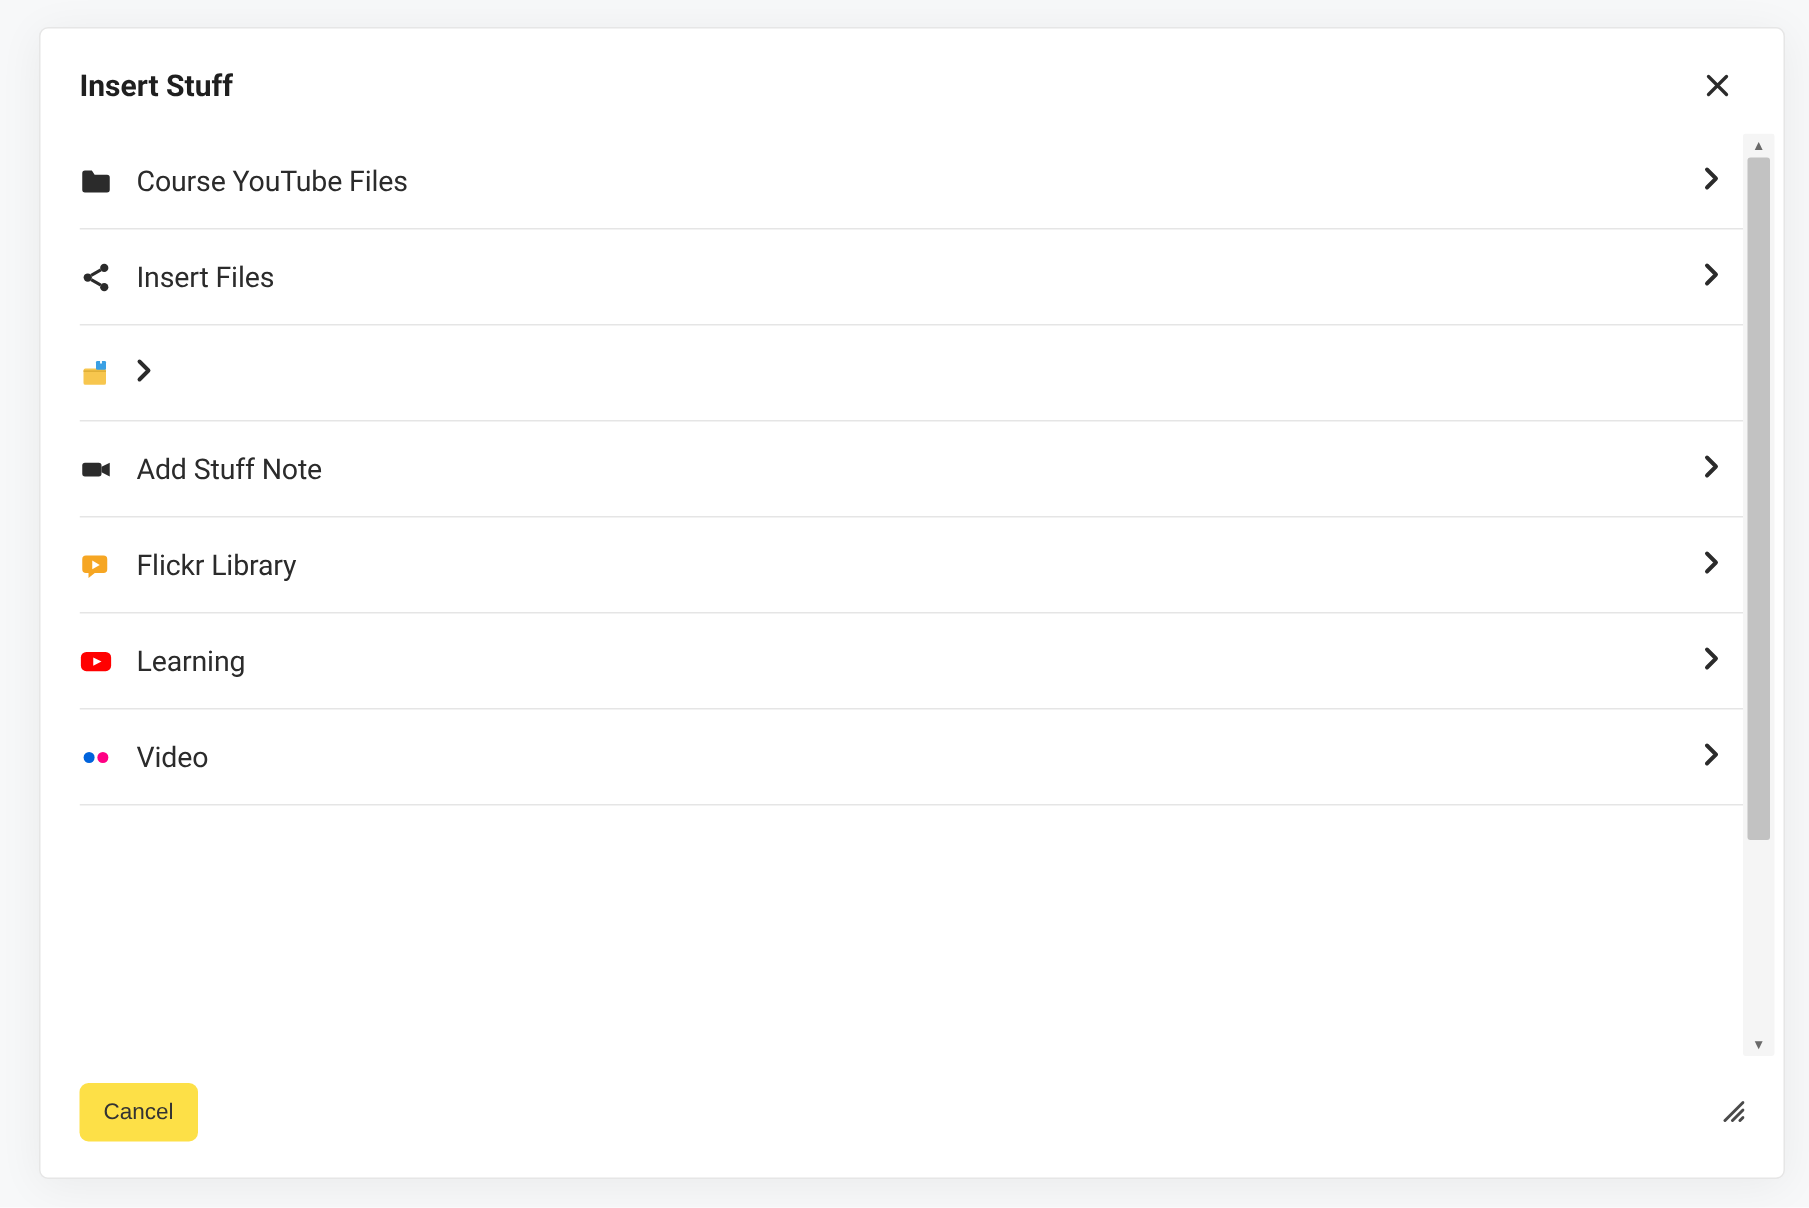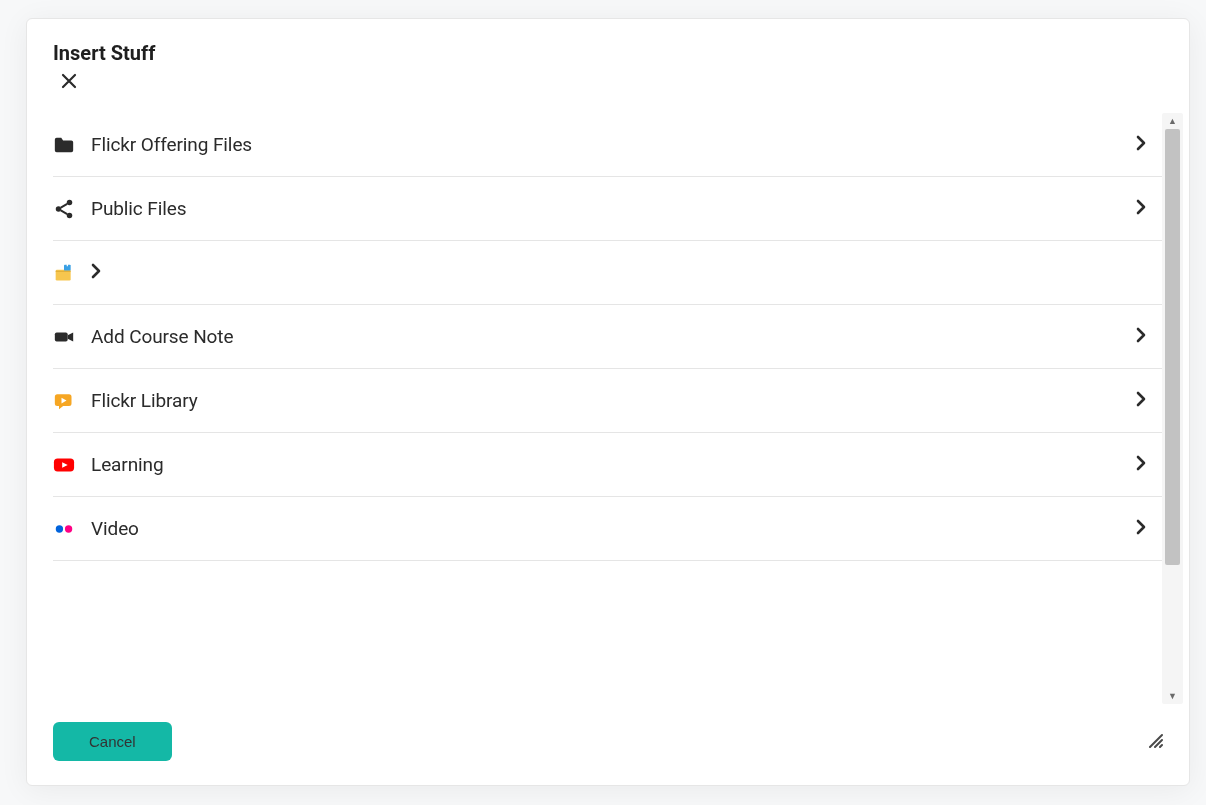--- a/index.html
+++ b/index.html
@@ -29,23 +29,23 @@
     background: #fff;
     border: 1px solid #e6e6e6;
     border-radius: 6px;
     box-shadow: 0 4px 30px rgba(0,0,0,0.06);
     z-index: 10;
     display: flex;
     flex-direction: column;
   }
   .modal-header {
     display: flex;
+    align-items: center;
     justify-content: space-between;
     padding: 22px 28px 16px 26px;
-    flex-direction: column;
   }
   .modal-title {
     font-size: 20px;
     font-weight: 700;
     color: #1f1f1f;
   }
   .close-btn {
     width: 32px;
     height: 32px;
     display: flex;
@@ -126,24 +126,24 @@
     background: #c2c2c2;
     border-radius: 2px;
   }
   .modal-footer {
     padding: 18px 26px 24px 26px;
     display: flex;
     align-items: center;
     justify-content: space-between;
   }
   .cancel-btn {
-    background: #14b8a6;
+    background: #fde047;
     border: none;
     border-radius: 6px;
-    padding: 11px 36px;
+    padding: 11px 16px;
     font-size: 15px;
     color: #333;
     cursor: pointer;
   }
   .resize-handle {
     color: #4a4a4a;
     cursor: nwse-resize;
   }
 </style>
 </head>
@@ -165,38 +165,38 @@
   <div class="modal-body">
     <div class="list-wrap">
 
 
       <div class="item-row">
         <span class="item-icon">
           <svg width="22" height="22" viewBox="0 0 24 24" fill="#2b2b2b">
             <path d="M2 6 a2 2 0 0 1 2 -2 h5 l2 3 h9 a2 2 0 0 1 2 2 v9 a2 2 0 0 1 -2 2 H4 a2 2 0 0 1 -2 -2 Z"></path>
           </svg>
         </span>
-        <span class="item-label">Flickr Offering Files</span>
+        <span class="item-label">Course YouTube Files</span>
         <span class="chevron">
           <svg width="10" height="16" viewBox="0 0 10 16">
               <path d="M2 2 L8 8 L2 14" stroke="currentColor" stroke-width="2.6" fill="none" stroke-linecap="round" stroke-linejoin="round"></path>
             </svg>
         </span>
       </div>
 
       <div class="item-row">
         <span class="item-icon">
           <svg width="22" height="22" viewBox="0 0 24 24">
             <circle cx="6" cy="12" r="3" fill="#2b2b2b"></circle>
             <circle cx="18" cy="5" r="3" fill="#2b2b2b"></circle>
             <circle cx="18" cy="19" r="3" fill="#2b2b2b"></circle>
             <path d="M8.5 10.5 L15.5 6.5 M8.5 13.5 L15.5 17.5" stroke="#2b2b2b" stroke-width="2.2"></path>
           </svg>
         </span>
-        <span class="item-label">Public Files</span>
+        <span class="item-label">Insert Files</span>
         <span class="chevron">
           <svg width="10" height="16" viewBox="0 0 10 16">
               <path d="M2 2 L8 8 L2 14" stroke="currentColor" stroke-width="2.6" fill="none" stroke-linecap="round" stroke-linejoin="round"></path>
             </svg>
         </span>
       </div>
 
       <div class="item-row">
         <span class="item-icon">
           <svg width="20" height="20" viewBox="0 0 24 24">
@@ -214,21 +214,21 @@
       </div>
 
 
       <div class="item-row">
         <span class="item-icon">
           <svg width="22" height="22" viewBox="0 0 24 24" fill="#2b2b2b">
             <rect x="2" y="7" width="14" height="10" rx="2"></rect>
             <path d="M16 10 L22 7 V17 L16 14 Z"></path>
           </svg>
         </span>
-        <span class="item-label">Add Course Note</span>
+        <span class="item-label">Add Stuff Note</span>
         <span class="chevron">
           <svg width="10" height="16" viewBox="0 0 10 16">
               <path d="M2 2 L8 8 L2 14" stroke="currentColor" stroke-width="2.6" fill="none" stroke-linecap="round" stroke-linejoin="round"></path>
             </svg>
         </span>
       </div>
 
       <div class="item-row">
         <span class="item-icon">
           <svg width="20" height="20" viewBox="0 0 24 24">

